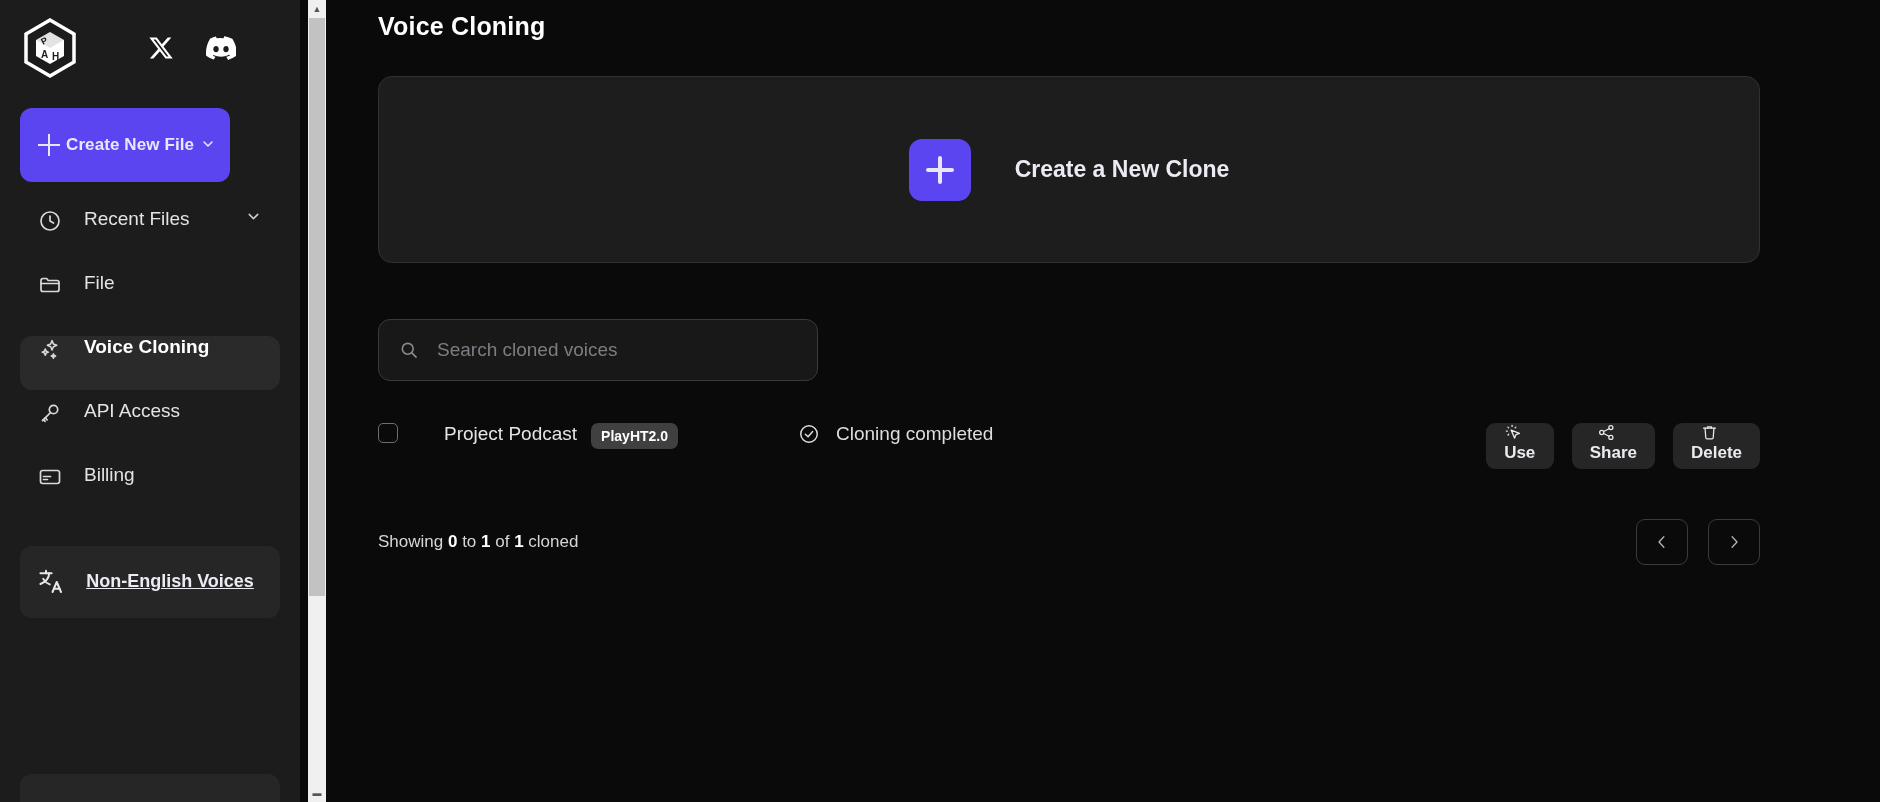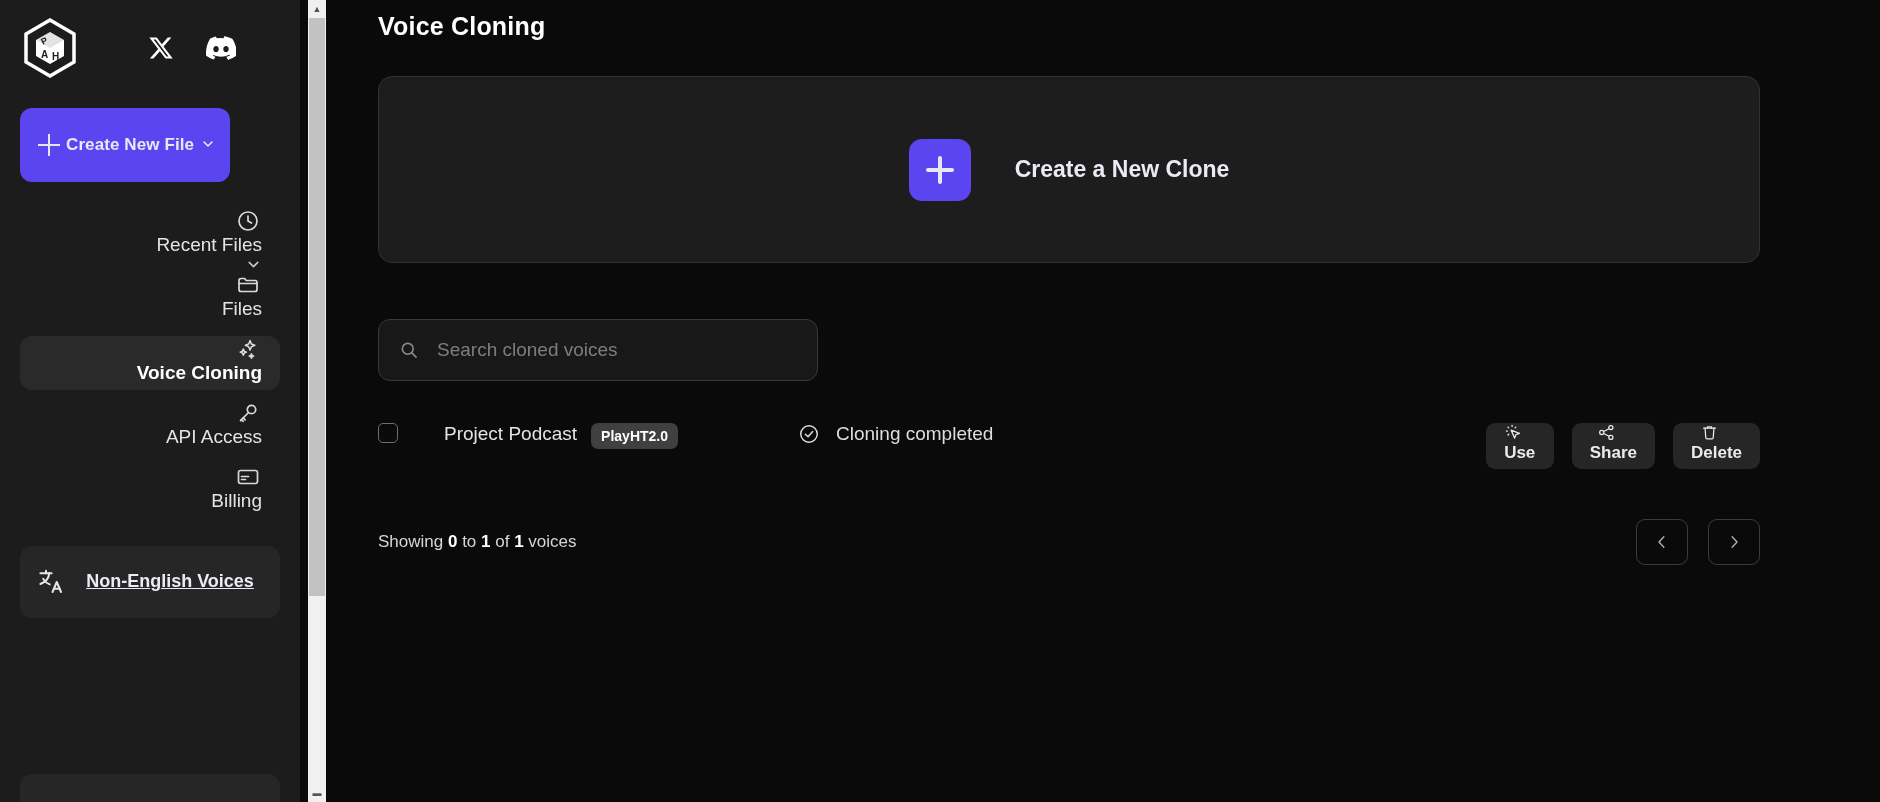--- a/index.html
+++ b/index.html
@@ -94,27 +94,26 @@
     letter-spacing: .1px;
   }
   .create-btn .chev { flex: 0 0 16px; }
 
   .nav {
     margin-top: 26px;
     padding: 0 20px;
   }
   .nav-item {
     display: flex;
-    align-items: flex-end;
+    align-items: flex-start;
     height: 54px;
     padding: 0 18px;
     border-radius: 12px;
     cursor: pointer;
     margin-bottom: 10px;
-    flex-direction: column;
   }
   .nav-item .nav-icon {
     flex: 0 0 26px;
     width: 26px;
     height: 26px;
     display: flex;
     align-items: center;
     color: #d9d9de;
   }
   .nav-item .nav-label {
@@ -424,21 +423,21 @@
         </span>
       </div>
 
       <div class="nav-item">
         <span class="nav-icon">
           <svg width="24" height="24" viewBox="0 0 24 24" fill="none" stroke="currentColor" stroke-width="1.7" stroke-linecap="round" stroke-linejoin="round">
               <path d="M3 7.5a2 2 0 0 1 2-2h3.6l1.6 2H19a2 2 0 0 1 2 2v7a2 2 0 0 1-2 2H5a2 2 0 0 1-2-2z"></path>
               <path d="M3 10.5h18"></path>
             </svg>
         </span>
-        <span class="nav-label">Files</span>
+        <span class="nav-label">File</span>
       </div>
 
       <div class="nav-item active">
         <span class="nav-icon">
           <svg width="25" height="25" viewBox="0 0 24 24" fill="none" stroke="currentColor" stroke-width="1.5" stroke-linejoin="round">
               <path d="M13.5 3.5l1.3 3.2 3.2 1.3-3.2 1.3-1.3 3.2-1.3-3.2L9 8l3.2-1.3z"></path>
               <path d="M7 11.5l.85 2.1 2.15.9-2.15.9L7 17.5l-.85-2.1L4 14.5l2.15-.9z"></path>
               <path d="M14.8 16.2l.6 1.45 1.5.65-1.5.65-.6 1.45-.6-1.45-1.5-.65 1.5-.65z"></path>
             </svg>
         </span>
@@ -569,21 +568,21 @@
                 <path d="M9.5 6.5V4.8h5v1.7"></path>
                 <path d="M6.4 6.5l.9 12.1a1.5 1.5 0 0 0 1.5 1.4h6.4a1.5 1.5 0 0 0 1.5-1.4l.9-12.1"></path>
               </svg>
           </span>
           <span>Delete</span>
         </button>
       </span>
     </div>
 
     <div class="footer-row">
-      <span class="showing-text"><span>Showing </span><b>0</b><span> to </span><b>1</b><span> of </span><b>1</b><span> voices</span></span>
+      <span class="showing-text"><span>Showing </span><b>0</b><span> to </span><b>1</b><span> of </span><b>1</b><span> cloned</span></span>
 
       <span class="pager">
         <button class="pager-btn">
           <svg width="18" height="18" viewBox="0 0 24 24" fill="none" stroke="currentColor" stroke-width="1.7" stroke-linecap="round" stroke-linejoin="round">
               <polyline points="14.5 5 8 12 14.5 19"></polyline>
             </svg>
         </button>
         <button class="pager-btn">
           <svg width="18" height="18" viewBox="0 0 24 24" fill="none" stroke="currentColor" stroke-width="1.7" stroke-linecap="round" stroke-linejoin="round">
               <polyline points="9.5 5 16 12 9.5 19"></polyline>

